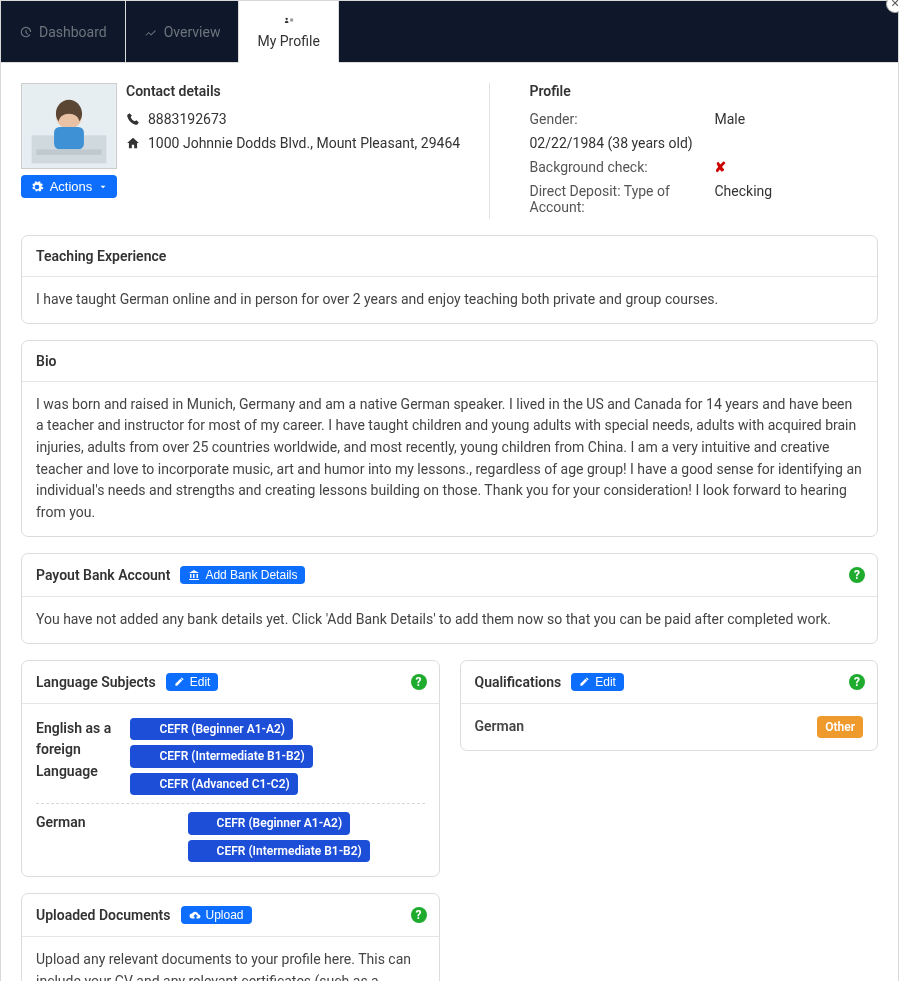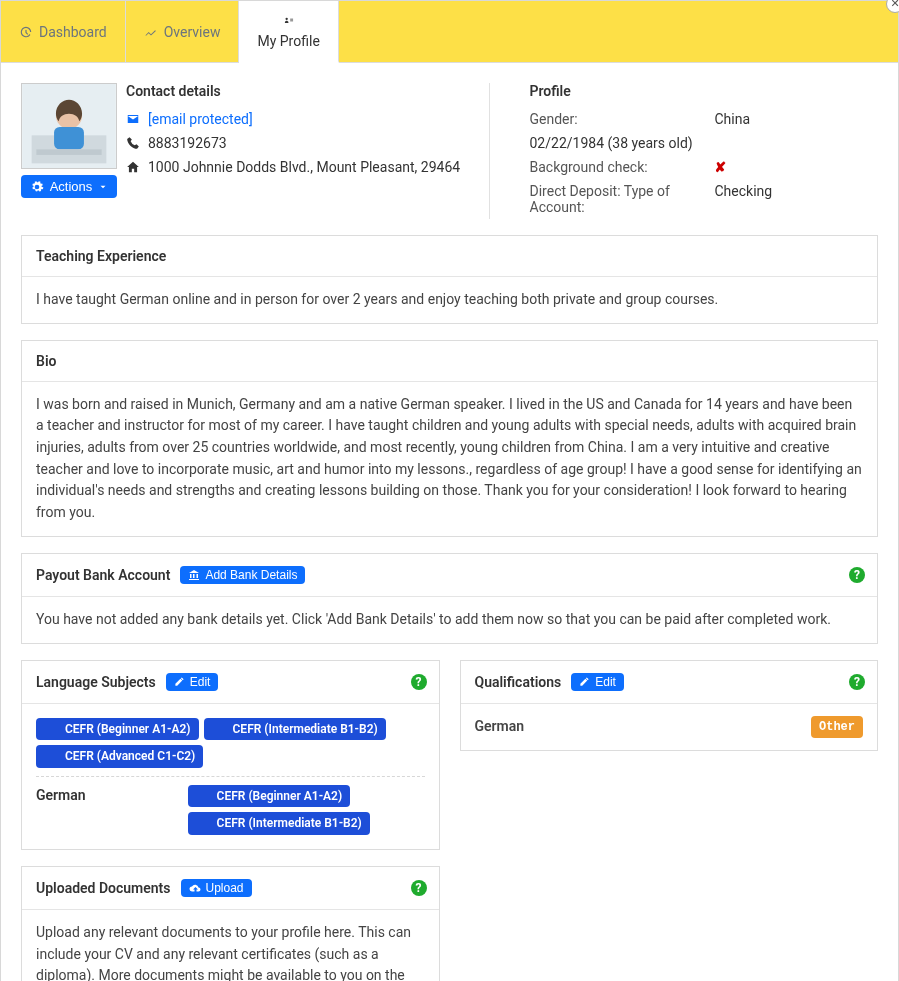--- a/index.html
+++ b/index.html
@@ -26,21 +26,21 @@
     font-size: 11px;
     line-height: 16px;
     text-align: center;
     color: #555;
     cursor: pointer;
   }
   
   .tabs {
     display: flex;
     border-bottom: 1px solid #dcdcdc;
-    background:#fde047;
+    background:#0f172a;
   }
   .tab {
     padding: 12px 18px;
     color: #6c757d;
     border-right: 1px solid #dcdcdc;
     display: flex;
     align-items: center;
     gap: 6px;
     cursor: pointer;
     font-size: 14px;
@@ -85,21 +85,21 @@
   .line { display: flex; align-items: center; gap: 8px; padding: 4px 0; color:#333; }
   .line a { color: #0d6efd; text-decoration: none; }
   .kv-row { display: flex; padding: 4px 0; color:#525252;}
   .kv-label { width: 185px; color:#555;}
   .kv-value { color:#333; }
   .x-red { color: #cc0000; font-weight: 700; }
 
   
   .card {
     border: 1px solid #dcdcdc;
-    border-radius: 0;
+    border-radius: 7px;
     margin-top: 16px;
     background:#fff;
   }
   .card-head {
     padding: 12px 14px;
     border-bottom: 1px solid #e5e5e5;
     font-weight: 600;
     display: flex;
     align-items: center;
     gap: 10px;
@@ -146,21 +146,21 @@
   .badges { display:flex; flex-wrap:wrap; gap:5px; }
   .badge {
     border-radius:4px;
     padding:2px 8px;
     font-size:12px;
     font-weight:600;
     color:#fff;
     white-space:nowrap;
   }
   .badge.green { background:#1d4ed8;padding-left:29px; }
-  .badge.orange { background:#ef9a2d;font-family:Liberation Mono, monospace; }
+  .badge.orange { background:#ef9a2d; }
 
   
   .qual-row { display:flex; justify-content:space-between; align-items:center; padding:6px 0; }
   .qual-name { font-weight:600; }
 
   
   .avatar svg { width:100%; height:100%; display:block; }
 
   svg.icon { width:14px; height:14px; flex:none; }
 </style>
@@ -213,43 +213,37 @@
           <svg class="icon" viewBox="0 0 24 24" style="width:10px;height:10px">
               <path fill="#fff" d="M6 9l6 6 6-6z"></path>
             </svg>
         </button>
       </div>
 
       <div class="contact-col">
         <div class="section-head">Contact details</div>
         <div class="line">
           <svg class="icon" viewBox="0 0 24 24">
-              <path fill="#0d6efd" d="M3 5h18v14H3zM3 7l9 6 9-6"></path>
-            </svg>
-          <a href="#">[email protected]</a>
-        </div>
-        <div class="line">
-          <svg class="icon" viewBox="0 0 24 24">
               <path fill="#333" d="M6 2l4 4-2 3a12 12 0 007 7l3-2 4 4-3 4c-8 0-17-9-17-17z"></path>
             </svg>
           <span>8883192673</span>
         </div>
         <div class="line">
           <svg class="icon" viewBox="0 0 24 24">
               <path fill="#333" d="M12 3l10 9h-3v9h-5v-6h-4v6H5v-9H2z"></path>
             </svg>
           <span>1000 Johnnie Dodds Blvd., Mount Pleasant, 29464</span>
         </div>
       </div>
 
       <div class="profile-col">
         <div class="section-head">Profile</div>
         <div class="kv-row">
           <div class="kv-label">Gender:</div>
-          <div class="kv-value">China</div>
+          <div class="kv-value">Male</div>
         </div>
         <div class="kv-row">
           <div class="kv-value">02/22/1984 (38 years old)</div>
         </div>
         <div class="kv-row">
           <div class="kv-label">Background check:</div>
           <div class="kv-value x-red">✘</div>
         </div>
         <div class="kv-row">
           <div class="kv-label">Direct Deposit: Type of Account:</div>
@@ -291,20 +285,21 @@
             <button class="pill-btn">
               <svg class="icon" viewBox="0 0 24 24" style="width:11px;height:11px">
                   <path fill="#fff" d="M3 17l11-11 4 4L7 21H3zM17 3l4 4-2 2-4-4z"></path>
                 </svg>
               <span>Edit</span>
             </button>
             <span class="help-icon">?</span>
           </div>
           <div class="card-body" style="padding-top:6px;padding-bottom:6px">
             <div class="subject-row">
+              <div class="subject-name">English as a foreign Language</div>
               <div class="badges">
                 <span class="badge green">CEFR (Beginner A1-A2)</span>
                 <span class="badge green">CEFR (Intermediate B1-B2)</span>
                 <span class="badge green">CEFR (Advanced C1-C2)</span>
               </div>
             </div>
             <div class="subject-row">
               <div class="subject-name">German</div>
               <div class="badges" style="margin-left:40px">
                 <span class="badge green">CEFR (Beginner A1-A2)</span>

